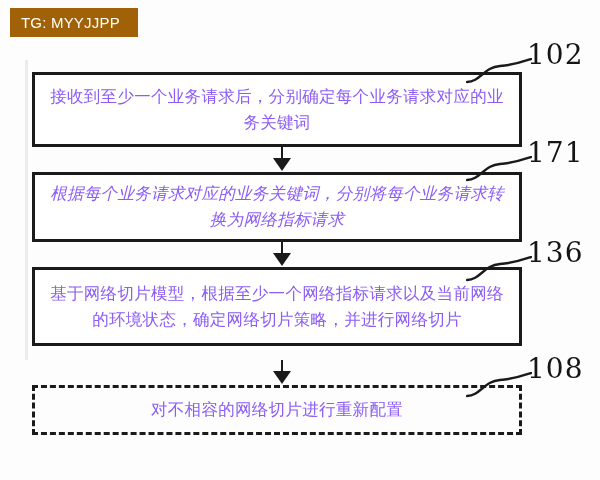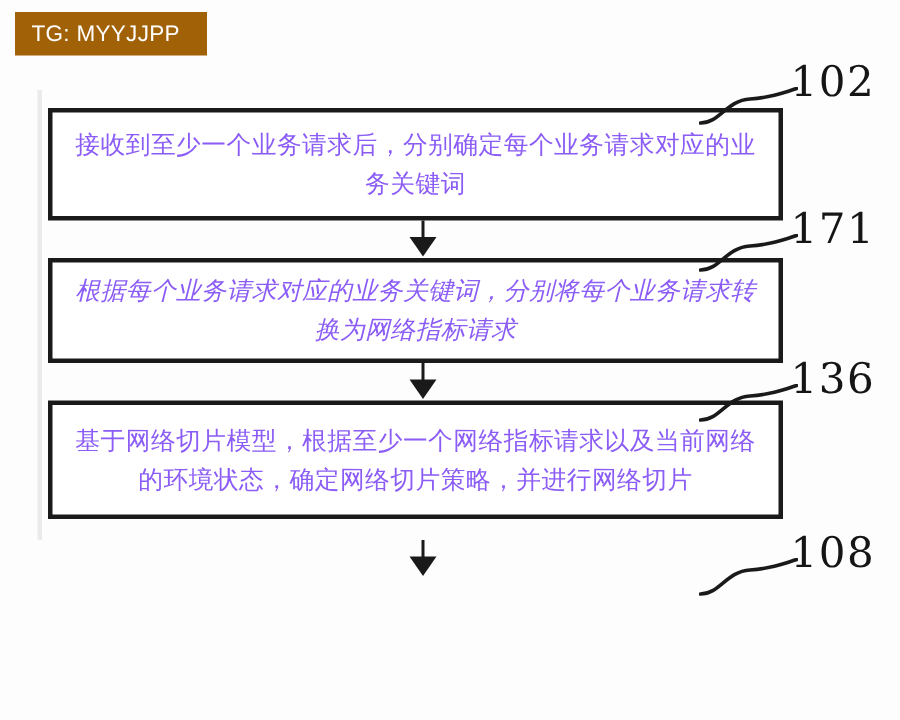--- a/index.html
+++ b/index.html
@@ -176,20 +176,23 @@
 
   <div class="flow-box" id="box-106">
     <div class="flow-text">基于网络切片模型，根据至少一个网络指标请求以及当前网络的环境状态，确定网络切片策略，并进行网络切片</div>
   </div>
 
   <div class="arrow" id="arrow-3">
     <div class="shaft"></div>
     <div class="head"></div>
   </div>
 
+  <div class="flow-box dashed" id="box-108">
+    <div class="flow-text">对不相容的网络切片进行重新配置</div>
+  </div>
 
   <div class="leader" id="leader-102">
     <svg width="66" height="26" viewBox="0 0 66 26">
       <path d="M1 24 C 14 24, 18 9, 34 8 C 48 7, 56 4, 65 1" fill="none" stroke="#1a1a1a" stroke-width="2.4" stroke-linecap="round"></path>
     </svg>
   </div>
   <div class="ref-num" id="ref-102">102</div>
 
   <div class="leader" id="leader-104">
     <svg width="66" height="26" viewBox="0 0 66 26">

